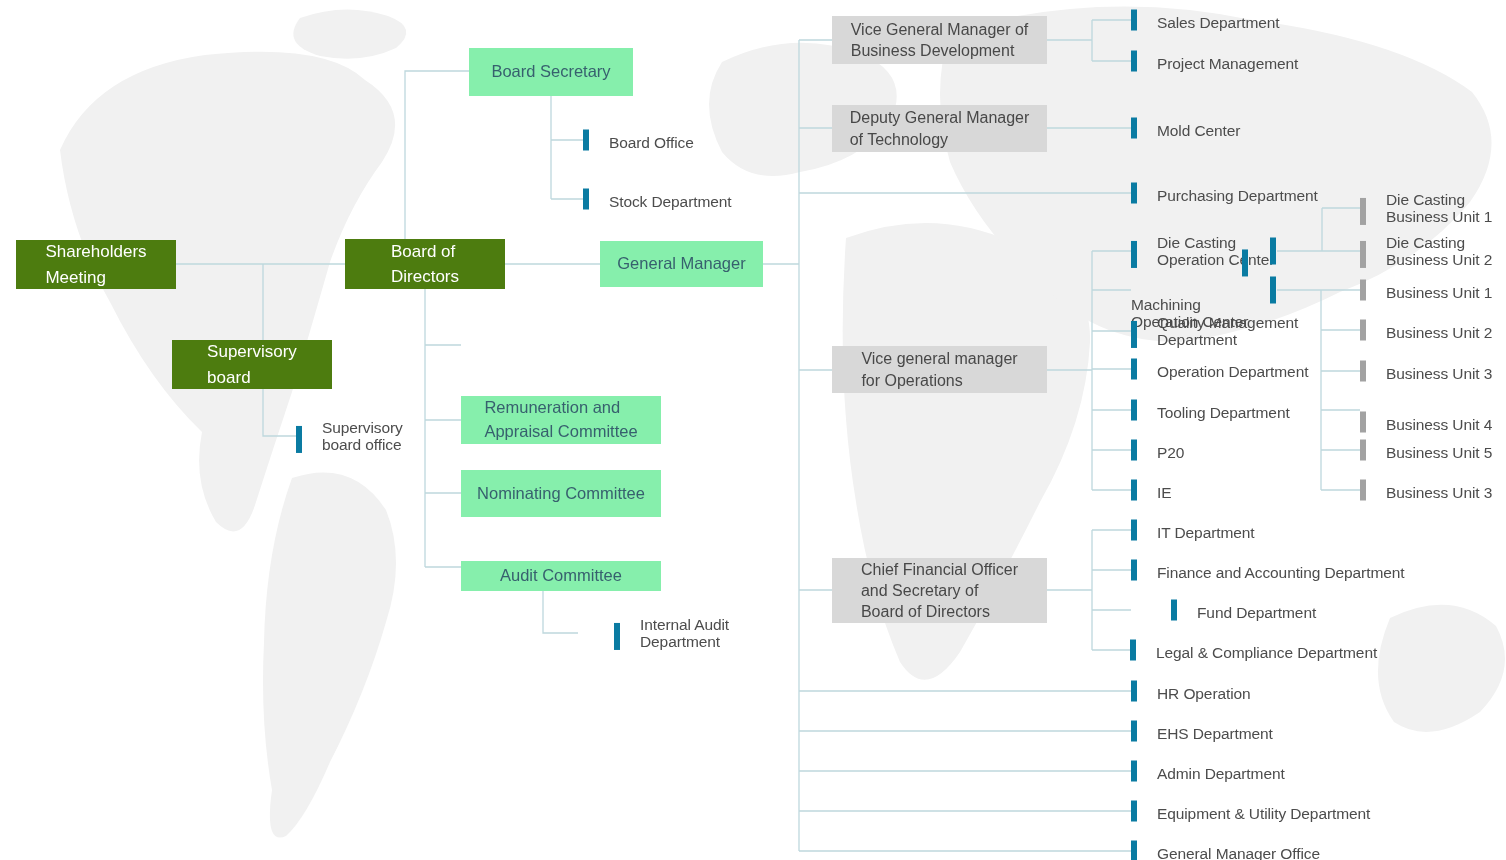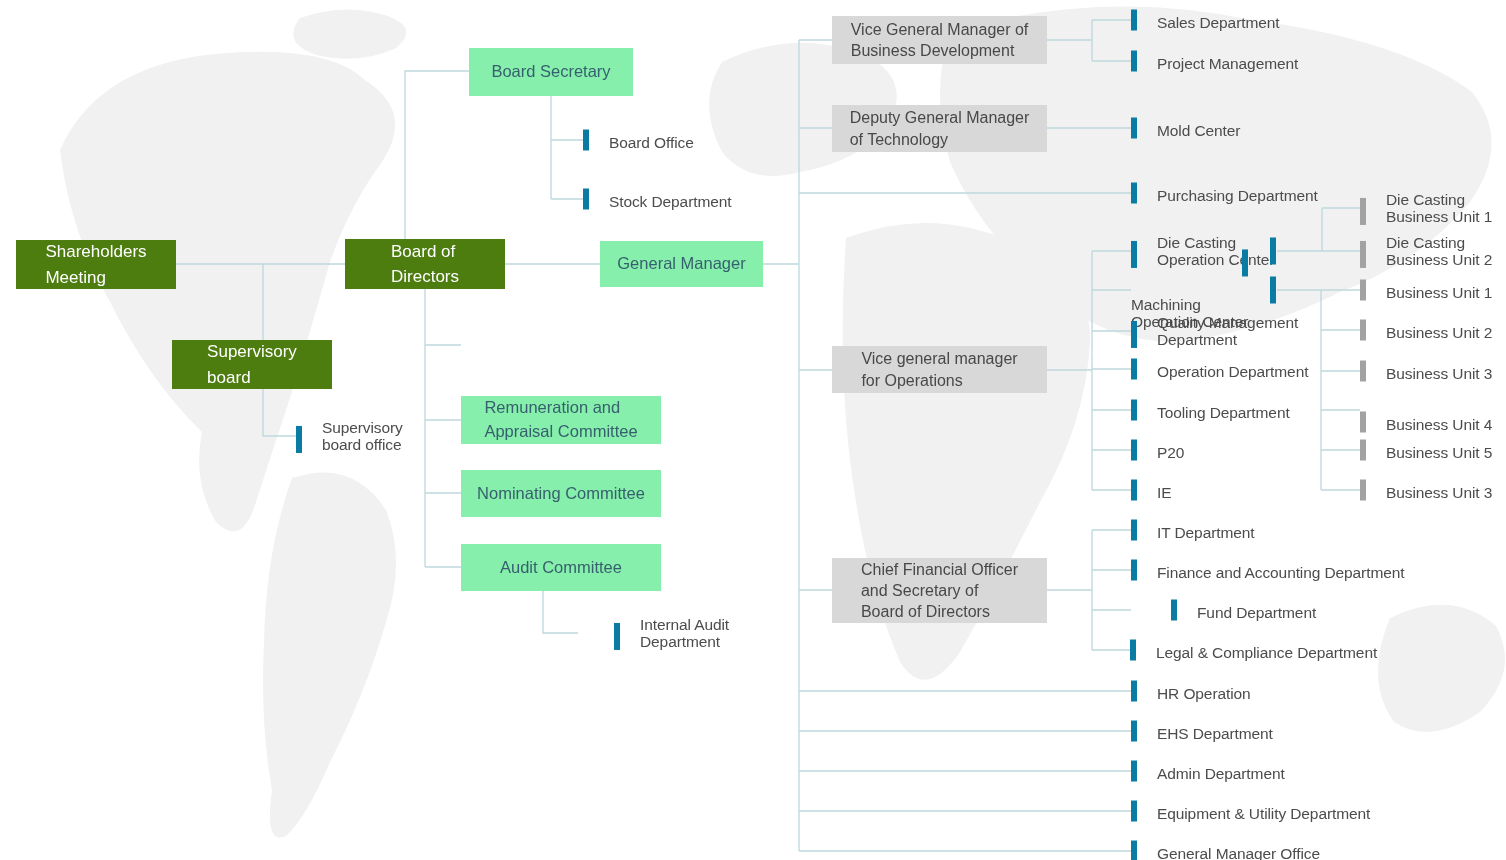--- a/index.html
+++ b/index.html
@@ -70,21 +70,21 @@
   <div class="box dark" style="left:172px;top:340px;width:160px;height:49px;">Supervisory
 board</div>
   <div class="box dark" style="left:345px;top:239px;width:160px;height:50px;">Board of
 Directors</div>
 
   <div class="box light" style="left:469px;top:48px;width:164px;height:48px;">Board Secretary</div>
   <div class="box light" style="left:600px;top:241px;width:163px;height:46px;">General Manager</div>
   <div class="box light" style="left:461px;top:396px;width:200px;height:48px;">Remuneration and
 Appraisal Committee</div>
   <div class="box light" style="left:461px;top:470px;width:200px;height:47px;">Nominating Committee</div>
-  <div class="box light" style="left:461px;top:544px;width:200px;height:47px;">Audit Committee</div>
+  <div class="box light" style="left:461px;top:561px;width:200px;height:30px;">Audit Committee</div>
 
   <div class="box gray" style="left:832px;top:16px;width:215px;height:48px;">Vice General Manager of
 Business Development</div>
   <div class="box gray" style="left:832px;top:105px;width:215px;height:47px;">Deputy General Manager
 of Technology</div>
   <div class="box gray" style="left:832px;top:346px;width:215px;height:47px;">Vice general manager
 for Operations</div>
   <div class="box gray" style="left:832px;top:558px;width:215px;height:65px;">Chief Financial Officer
 and Secretary of
 Board of Directors</div>

